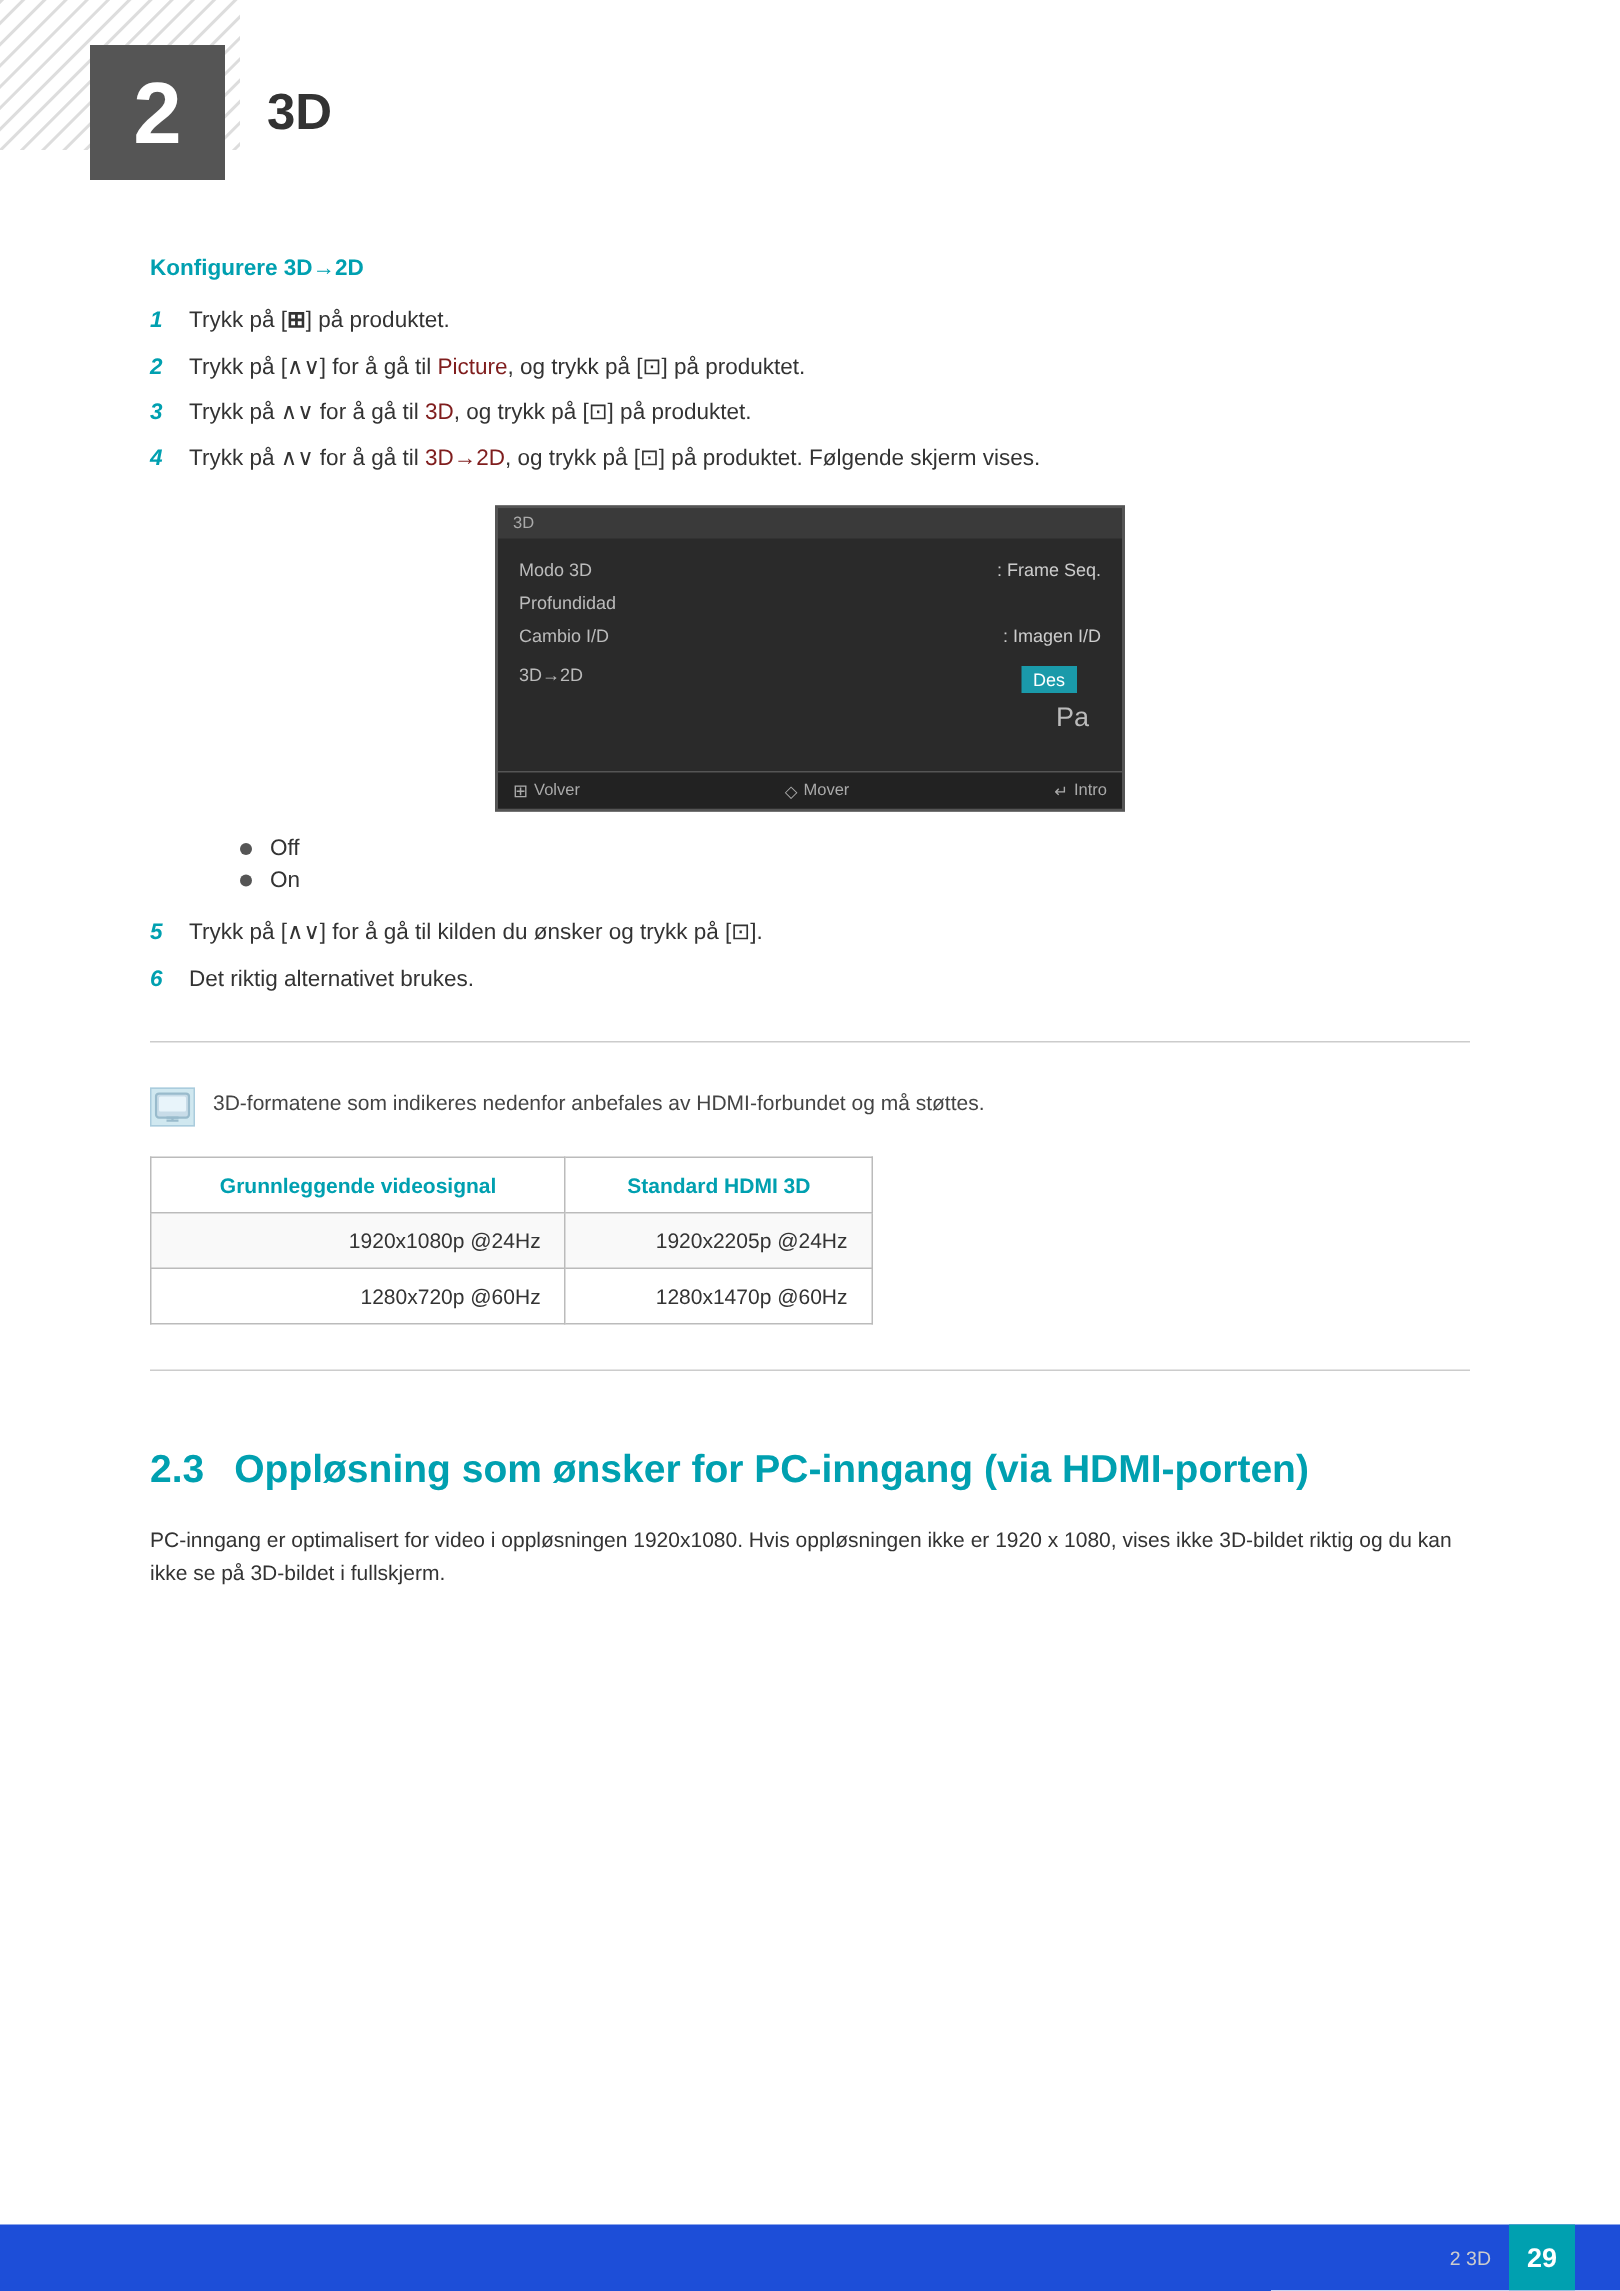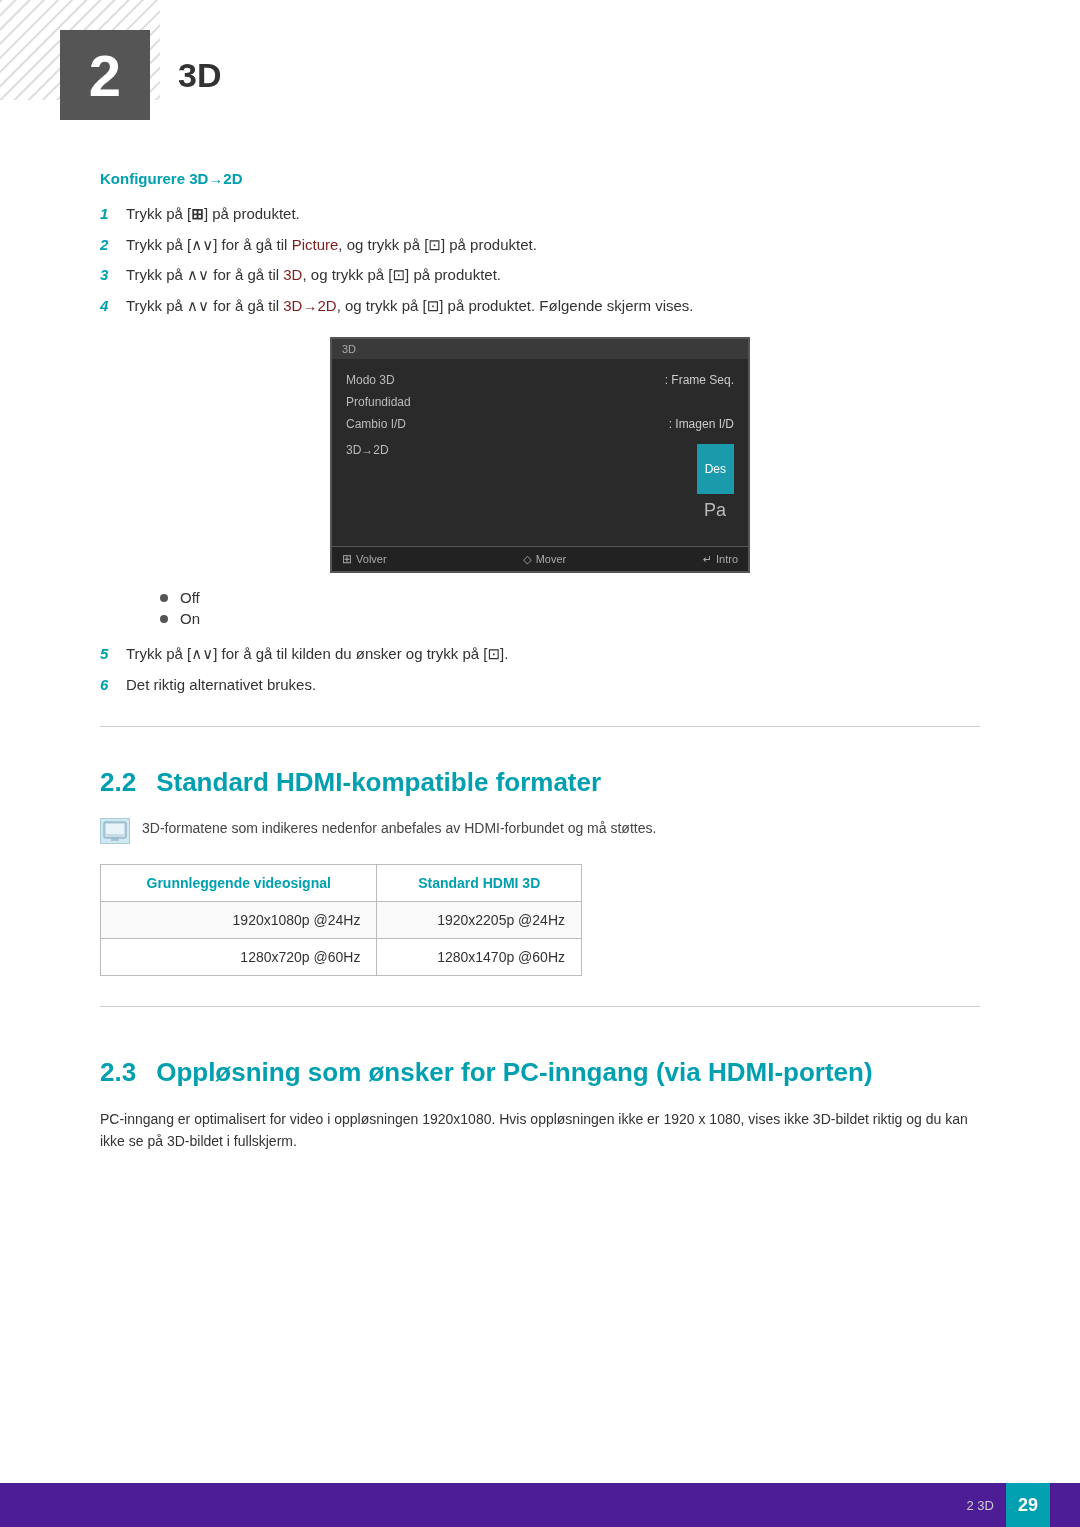--- a/index.html
+++ b/index.html
@@ -143,22 +143,22 @@
       color: #aaa;
       font-size: 11px;
       display: flex;
       align-items: center;
       gap: 4px;
     }
 
     .screen-item-selected {
       background: #1a9aaa;
       color: white;
-      padding: 18px 8px;
-      margin: 1px 0;
+      padding: 2px 8px;
+      margin: 1px 16px;
       font-size: 12px;
       text-align: center;
     }
 
     .screen-item-normal {
       color: #bbb;
       padding: 2px 8px;
       margin: 1px 0;
       font-size: 18px;
     }
@@ -257,21 +257,21 @@
       background: #f9f9f9;
     }
 
     
     .page-footer {
       position: absolute;
       bottom: 0;
       left: 0;
       right: 0;
       height: 44px;
-      background: #4c1d95;
+      background: #1d4ed8;
       display: flex;
       align-items: center;
       justify-content: flex-end;
       padding-right: 30px;
     }
 
     .footer-label {
       color: #ccc;
       font-size: 13px;
       margin-right: 12px;
@@ -415,24 +415,20 @@
   </div>
 
   <div class="step" style="margin-top:6px;">
     <span class="step-num">6</span>
     <span class="step-text">Det riktig alternativet brukes.</span>
   </div>
 
   <hr class="section-divider">
 
   <div>
-    <div style="display:flex; align-items:baseline; margin-bottom:20px;">
-      <span class="subsection-heading" style="margin-right:20px; margin-bottom:0;">2.2</span>
-      <span class="subsection-heading" style="margin-bottom:0;">Standard HDMI-kompatible formater</span>
-    </div>
 
     <div class="note-box">
       <div class="note-icon">
         <svg width="24" height="20" viewBox="0 0 24 20" xmlns="http://www.w3.org/2000/svg">
           <rect x="1" y="1" width="22" height="16" rx="2" fill="#c8dce8" stroke="#99bbcc" stroke-width="1.5"></rect>
           <rect x="3" y="3" width="18" height="10" rx="1" fill="#e8f4fa"></rect>
           <line x1="8" y1="17" x2="16" y2="17" stroke="#99bbcc" stroke-width="1.5"></line>
           <line x1="12" y1="17" x2="12" y2="19" stroke="#99bbcc" stroke-width="1.5"></line>
           <line x1="8" y1="19" x2="16" y2="19" stroke="#99bbcc" stroke-width="1.5"></line>
         </svg>

